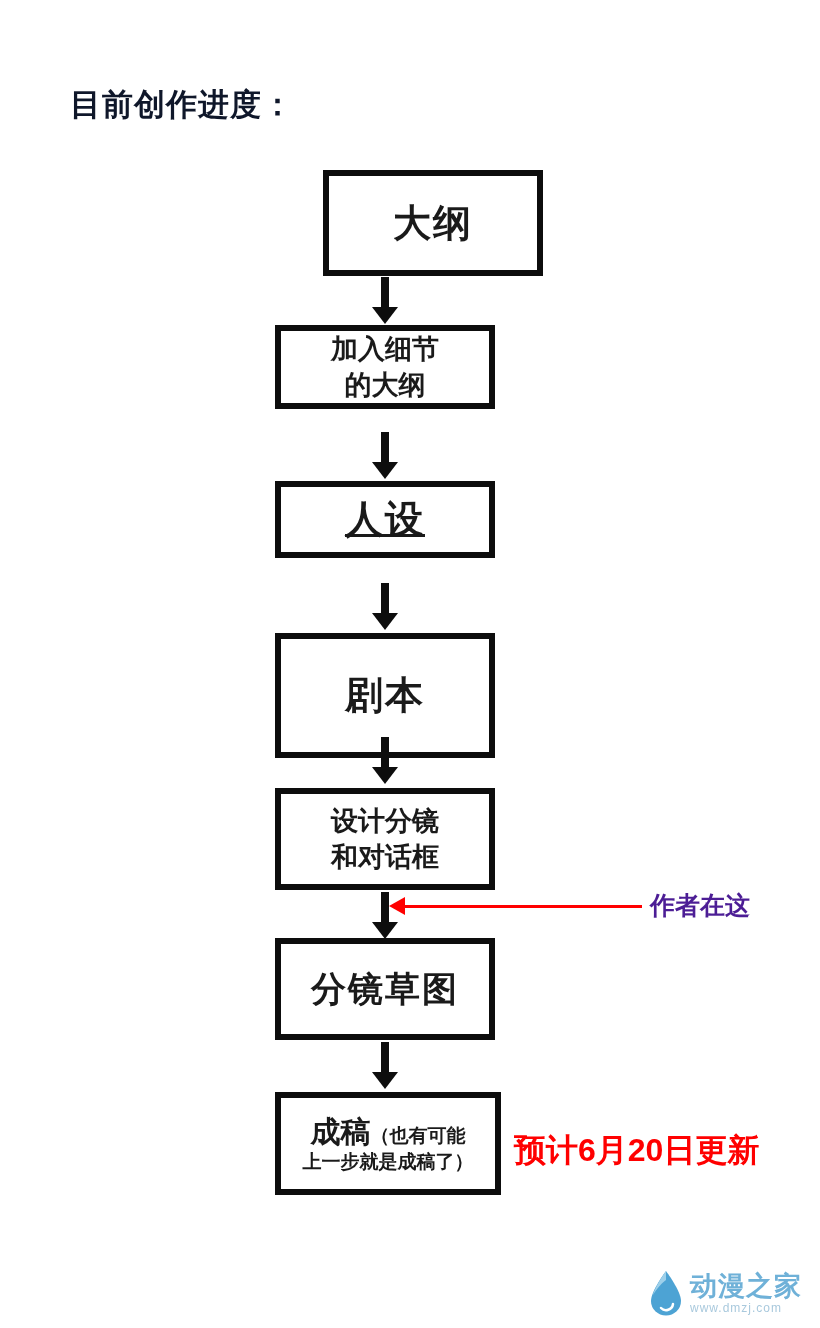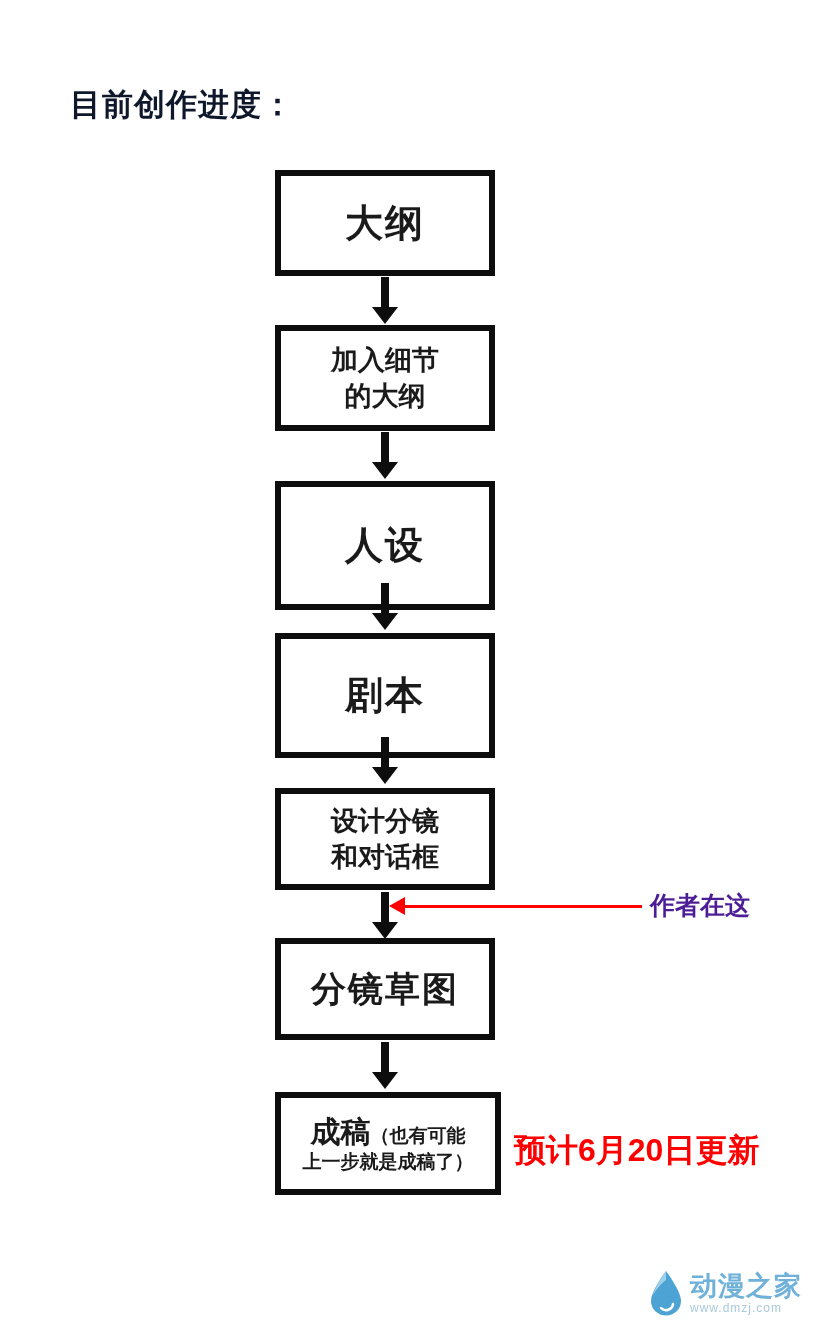--- a/index.html
+++ b/index.html
@@ -14,23 +14,23 @@
     font-size:31px; font-weight:bold; letter-spacing:1px; color:#0f172a;margin-top:20px;
   }
   
   .fbox {
     position:absolute; left:275px; width:220px; box-sizing:border-box;
     border:6px solid #0d0d0d; background:#fff;
     display:flex; align-items:center; justify-content:center;
     text-align:center; font-weight:bold; color:#1a1a1a;
     white-space:pre-line;
   }
-  #box1 { top:170px; height:106px; font-size:38px; letter-spacing:2px; }
-  #box2 { top:325px; height:106px; font-size:27px; line-height:1.35; }
-  #box3 { top:481px; height:129px; font-size:38px; letter-spacing:2px; }
+  #box1 { top:170px; height:106px; font-size:38px; letter-spacing:2px;margin-left:48px; }
+  #box2 { top:325px; height:84px; font-size:27px; line-height:1.35; }
+  #box3 { top:481px; height:77px; font-size:38px; letter-spacing:2px;text-decoration:underline; }
   #box4 { top:633px; height:125px; font-size:38px; letter-spacing:2px; }
   #box5 { top:788px; height:102px; font-size:27px; line-height:1.35; }
   #box6 { top:938px; height:102px; font-size:35px; letter-spacing:2px; }
   #box7 { top:1092px; height:103px; width:226px; flex-direction:column; line-height:1.25; }
   #box7 .big { font-size:30px; }
   #box7 .small { font-size:19px; }
   .l1 { display:flex; align-items:baseline; justify-content:flex-end; }
 
   
   .arrow-down { position:absolute; left:372px; width:26px; height:47px; }

